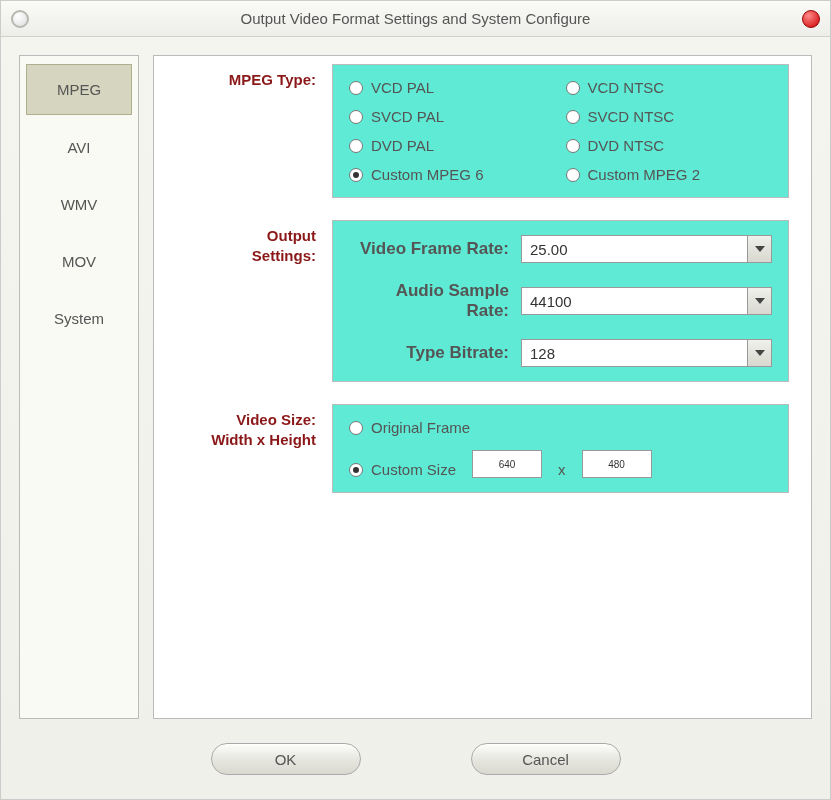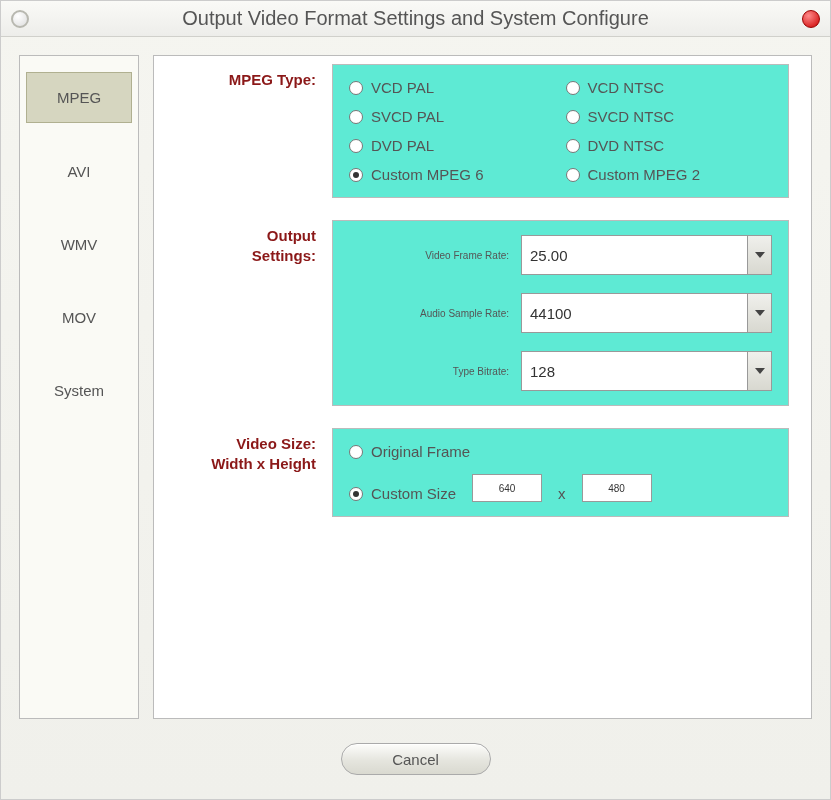--- a/index.html
+++ b/index.html
@@ -35,21 +35,21 @@
 .titlebar .close-btn {
   position: absolute;
   right: 10px;
   width: 18px;
   height: 18px;
   border-radius: 50%;
   background: radial-gradient(circle at 35% 30%, #ff8a8a, #c00);
   border: 1px solid #900;
 }
 .titlebar .title {
-  font-size: 20px;
+  font-size: 15px;
   color: #555;
 }
 
 .content {
   flex: 1;
   display: flex;
   padding: 18px 18px 0 18px;
   gap: 14px;
 }
 
@@ -60,21 +60,21 @@
   display: flex;
   flex-direction: column;
   padding: 4px 0;
 }
 .tab-item {
   text-align: center;
   padding: 16px 0;
   font-size: 15px;
   color: #555;
   cursor: default;
-  margin: 12px 6px;
+  margin: 4px 6px;
 }
 .tab-item.selected {
   background: #d6d6c0;
   border: 1px solid #b0b090;
 }
 
 .main-panel {
   flex: 1;
   border: 1px solid #bbb;
   background: #fff;
@@ -144,25 +144,26 @@
 }
 .settings-row {
   display: flex;
   align-items: center;
   gap: 12px;
 }
 .settings-row .lbl {
   width: 160px;
   text-align: right;
   color: #555;
-  font-size: 10px;
+  font-size: 17px;
+  font-weight: bold;
 }
 .combo {
   flex: 1;
-  height: 40px;
+  height: 28px;
   border: 1px solid #999;
   background: #fff;
   display: flex;
   align-items: center;
   position: relative;
 }
 .combo .val {
   flex: 1;
   padding: 0 8px;
   color: #333;
@@ -347,17 +348,20 @@
             <input class="size-input" value="480" style="">
           </div>
         </div>
       </div>
 
     </div>
   </div>
 
   <div class="footer">
     <div class="pill-btn">
+        <span>OK</span>
+      </div>
+    <div class="pill-btn">
         <span>Cancel</span>
       </div>
   </div>
 
 </div>
 
 </body></html>

